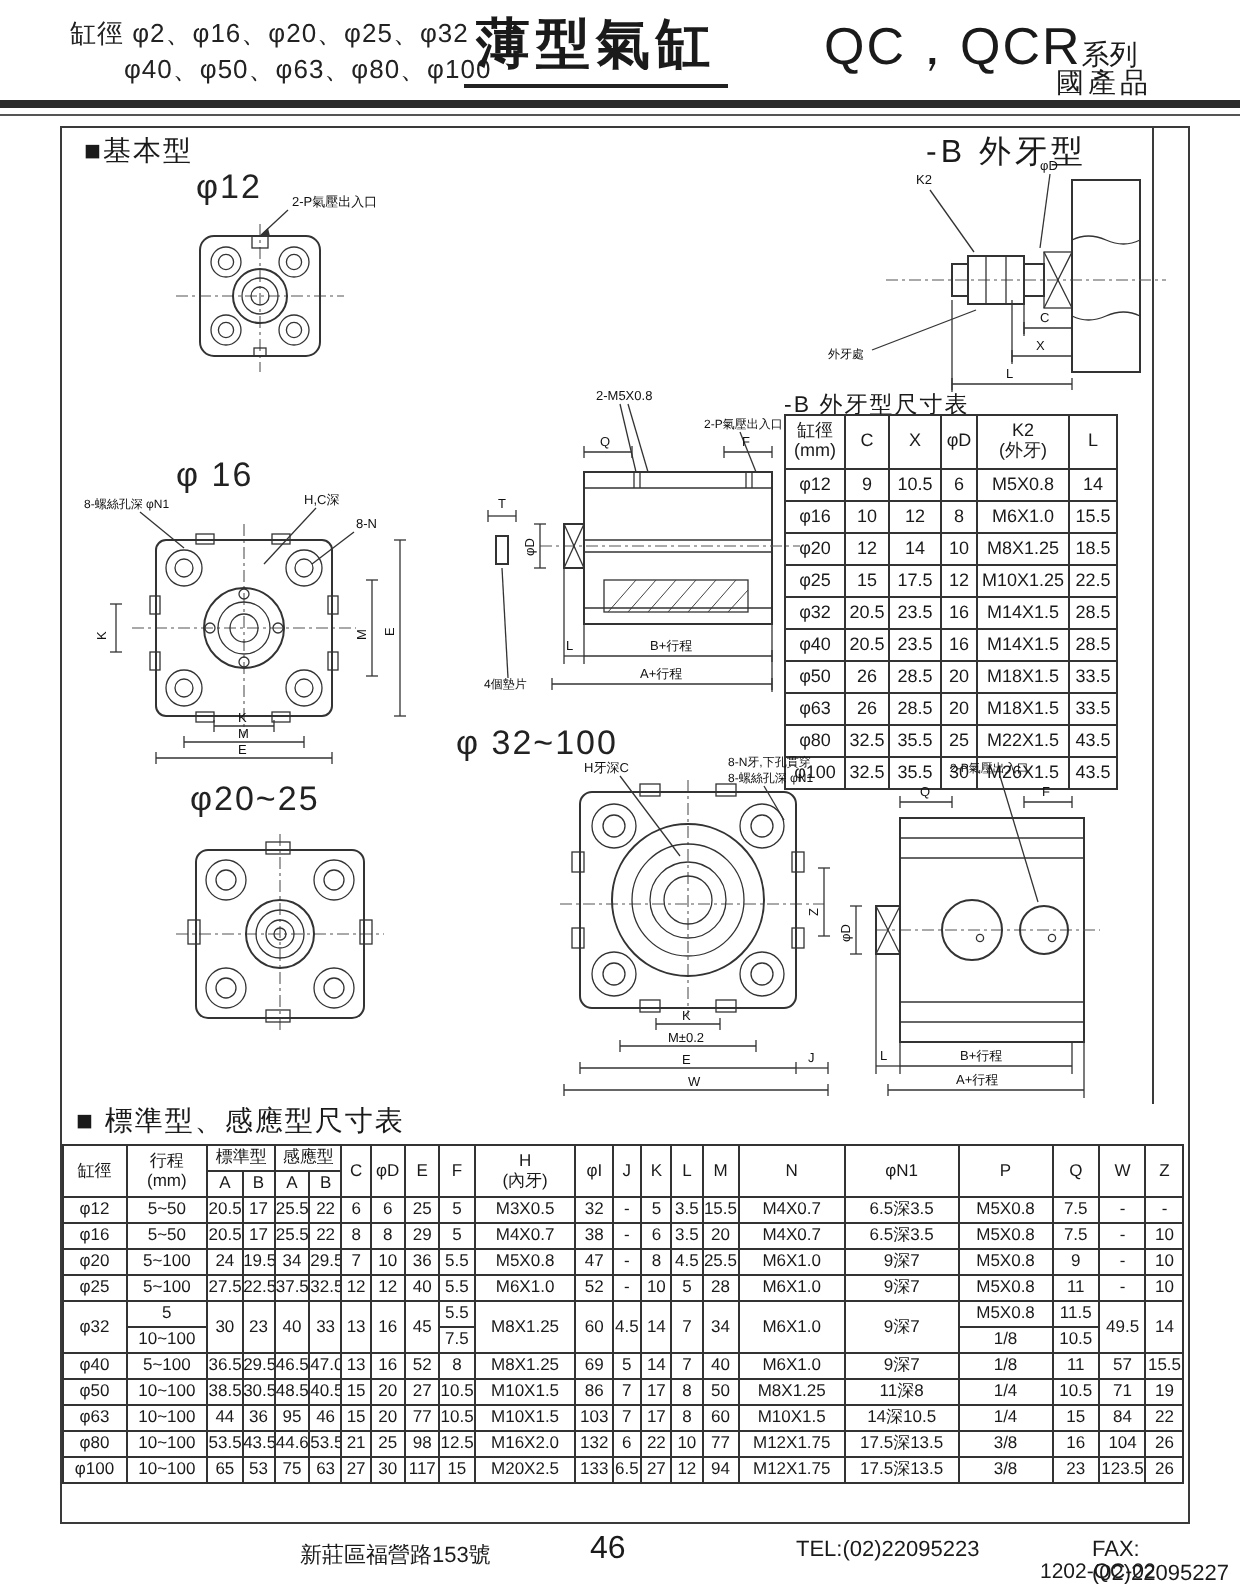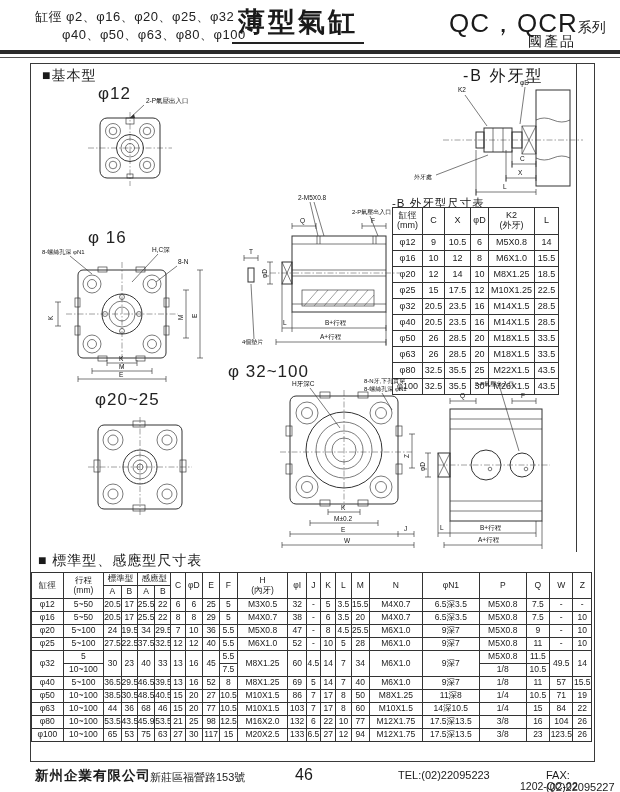--- a/index.html
+++ b/index.html
@@ -2,21 +2,21 @@
 <html><head>
 <meta charset="utf-8">
 <style>
   html,body{margin:0;padding:0;background:#fff;}
   .page{position:relative;width:620px;height:792px;background:#fff;overflow:hidden;
         font-family:"Liberation Sans","DejaVu Sans",sans-serif;color:#1a1a1a;}
   .abs{position:absolute;}
   
   .bore{font-size:13px;letter-spacing:.5px;color:#222;}
   .title{font-size:27px;font-weight:600;letter-spacing:3px;border-bottom:2px solid #222;padding:0 6px 2px 6px;}
-  .series{font-size:26px;letter-spacing:1px;margin-left:37px;}
+  .series{font-size:26px;letter-spacing:1px;}
   .series small{font-size:14px;letter-spacing:0;}
   .origin{font-size:14px;letter-spacing:2px;text-align:center;}
   .rule-thick{position:absolute;left:0;top:50px;width:620px;height:4px;background:#2b2b2b;}
   .rule-thin{position:absolute;left:0;top:57px;width:620px;height:1px;background:#555;}
   
   .frame{position:absolute;left:30px;top:63px;width:563px;height:697px;border:1px solid #3a3a3a;}
   .vdiv{position:absolute;left:576px;top:63px;width:1px;height:489px;background:#3a3a3a;}
   .sec-title{font-size:14px;font-weight:400;letter-spacing:1px;}
   .cap{font-size:17px;letter-spacing:1px;color:#222;}
   .btype-title{font-size:16px;letter-spacing:2px;}
@@ -647,21 +647,21 @@
           <td>7.5</td>
           <td>1/8</td>
           <td>10.5</td>
         </tr>
         <tr>
           <td>φ40</td>
           <td>5~100</td>
           <td>36.5</td>
           <td>29.5</td>
           <td>46.5</td>
-          <td>39.5</td>
+          <td>47.0</td>
           <td>13</td>
           <td>16</td>
           <td>52</td>
           <td>8</td>
           <td>M8X1.25</td>
           <td>69</td>
           <td>5</td>
           <td>14</td>
           <td>7</td>
           <td>40</td>
@@ -694,21 +694,21 @@
           <td>1/4</td>
           <td>10.5</td>
           <td>71</td>
           <td>19</td>
         </tr>
         <tr>
           <td>φ63</td>
           <td>10~100</td>
           <td>44</td>
           <td>36</td>
-          <td>68</td>
+          <td>95</td>
           <td>46</td>
           <td>15</td>
           <td>20</td>
           <td>77</td>
           <td>10.5</td>
           <td>M10X1.5</td>
           <td>103</td>
           <td>7</td>
           <td>17</td>
           <td>8</td>
@@ -718,21 +718,21 @@
           <td>1/4</td>
           <td>15</td>
           <td>84</td>
           <td>22</td>
         </tr>
         <tr>
           <td>φ80</td>
           <td>10~100</td>
           <td>53.5</td>
           <td>43.5</td>
-          <td>45.9</td>
+          <td>44.6</td>
           <td>53.5</td>
           <td>21</td>
           <td>25</td>
           <td>98</td>
           <td>12.5</td>
           <td>M16X2.0</td>
           <td>132</td>
           <td>6</td>
           <td>22</td>
           <td>10</td>
@@ -764,20 +764,19 @@
           <td>M12X1.75</td>
           <td>17.5深13.5</td>
           <td>3/8</td>
           <td>23</td>
           <td>123.5</td>
           <td>26</td>
         </tr>
       </tbody>
   </table>
 
-  <div class="abs foot-co" style="left:35px;top:767px;">新州企業有限公司</div>
   <div class="abs foot-ad" style="left:150px;top:770px;">新莊區福營路153號</div>
   <div class="abs foot-pg" style="left:295px;top:766px;">46</div>
   <div class="abs foot-tf" style="left:398px;top:769px;">TEL:(02)22095223</div>
   <div class="abs foot-tf" style="left:506px;top:769px;padding-left:40px;">FAX:(02)22095227</div>
   <div class="abs foot-dn" style="left:520px;top:780px;">1202-QC-02</div>
 
 </div>
 
 </body></html>

